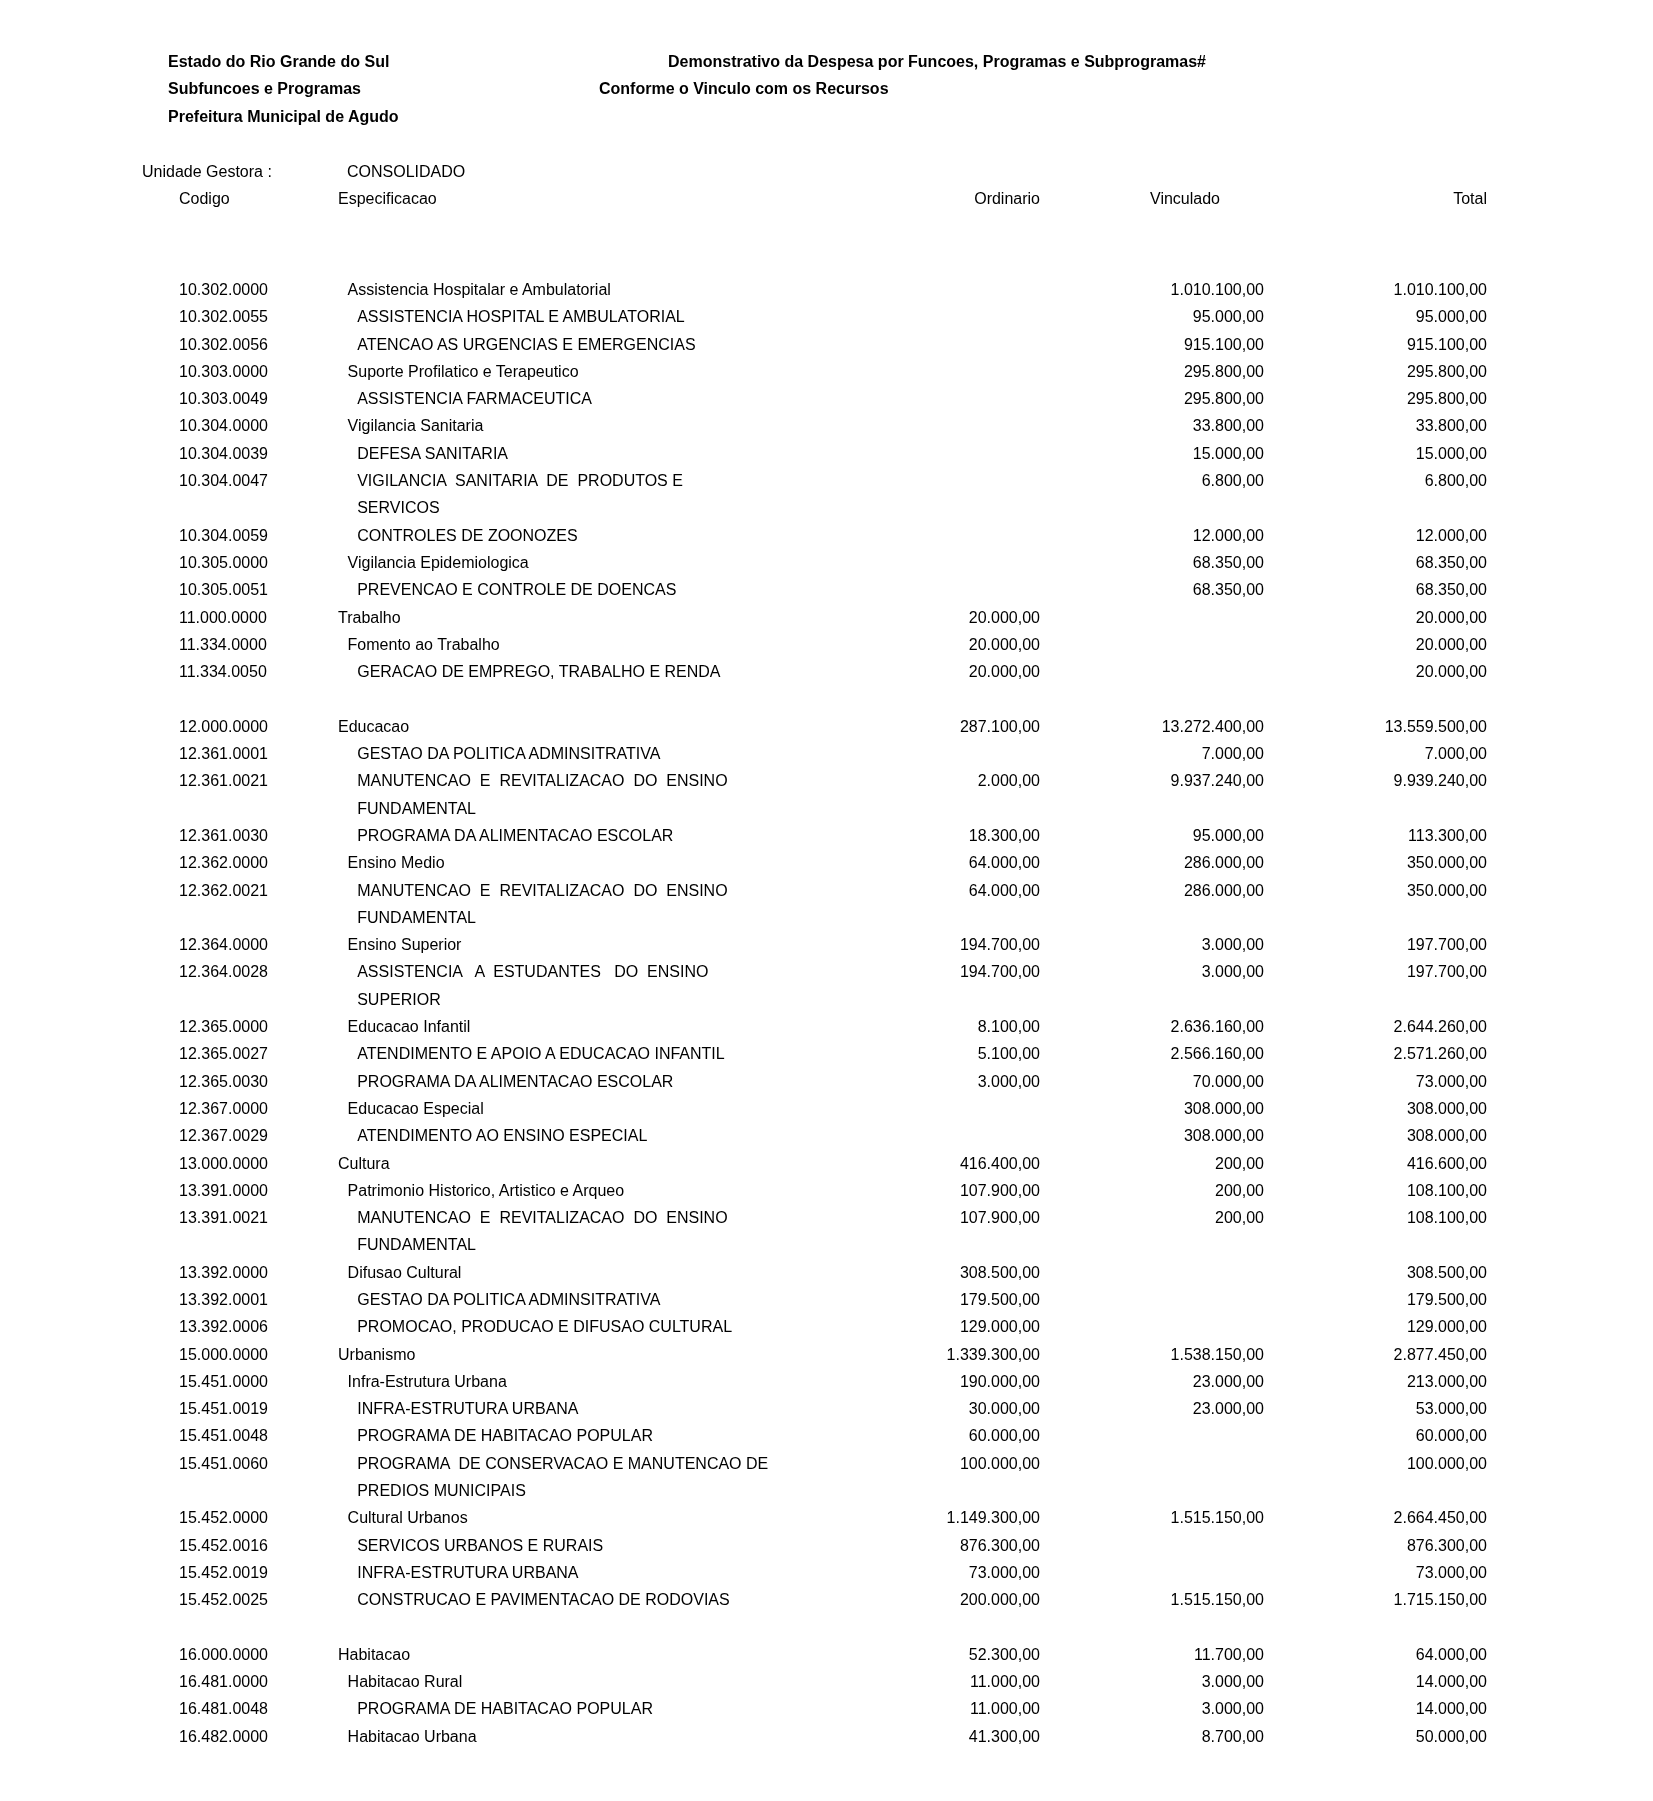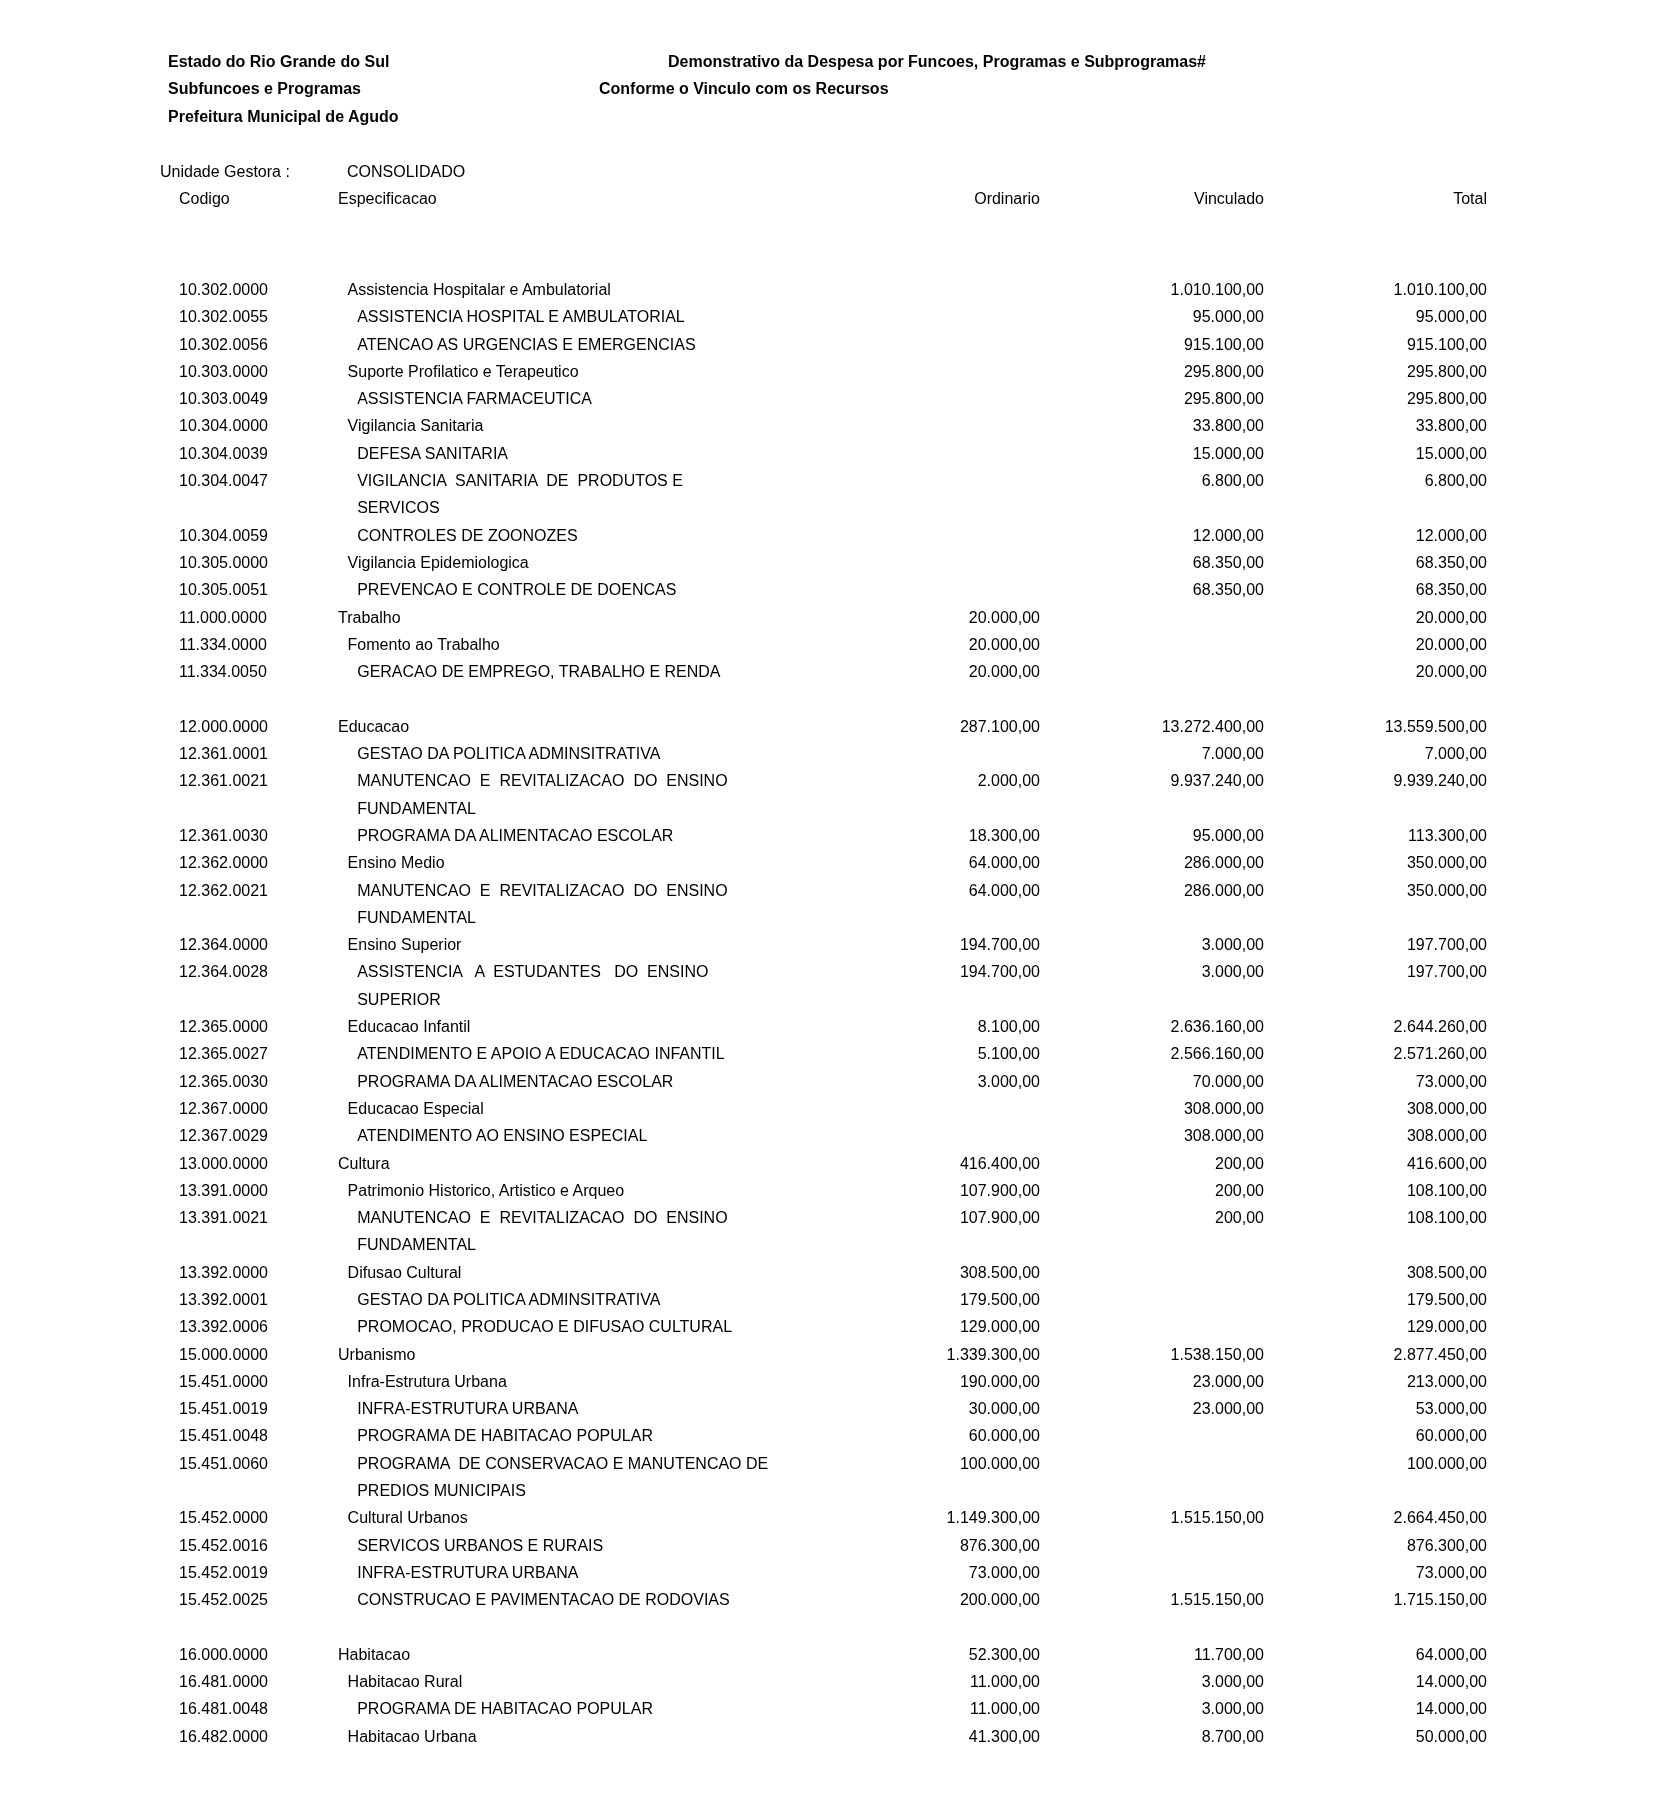--- a/index.html
+++ b/index.html
@@ -36,28 +36,28 @@
 <div class="page">
 
   <div class="line bold" style="left:168px;top:48px;">Estado do Rio Grande do Sul</div>
   <div class="line bold" style="left:668px;top:48px;">Demonstrativo da Despesa por Funcoes, Programas e Subprogramas#</div>
 
   <div class="line bold" style="left:168px;top:75.3px;">Subfuncoes e Programas</div>
   <div class="line bold" style="left:599px;top:75.3px;">Conforme o Vinculo com os Recursos</div>
 
   <div class="line bold" style="left:168px;top:102.6px;">Prefeitura Municipal de Agudo</div>
 
-  <div class="line" style="left:160px;top:157.5px;">Unidade Gestora :</div>
+  <div class="line" style="left:142px;top:157.5px;">Unidade Gestora :</div>
   <div class="line" style="left:347px;top:157.5px;">CONSOLIDADO</div>
 
   <div>
     <div class="line" style="left:179px;top:184.8px;">Codigo</div>
     <div class="line" style="left:338px;top:184.8px;">Especificacao</div>
     <div class="line num" style="left:800px;top:184.8px;">Ordinario</div>
-    <div class="line num" style="left:1024px;top:184.8px;">Vinculado</div>
+    <div class="line num" style="left:980px;top:184.8px;">Vinculado</div>
     <div class="line num" style="left:1247px;top:184.8px;">Total</div>
   </div>
 
   <div class="rows">
       <div class="row">
     <span class="cell code">10.302.0000</span>
     <span class="cell spec l2">Assistencia Hospitalar e Ambulatorial</span>
 
     <span class="cell num vinc">1.010.100,00</span>
     <span class="cell num tot">1.010.100,00</span>

